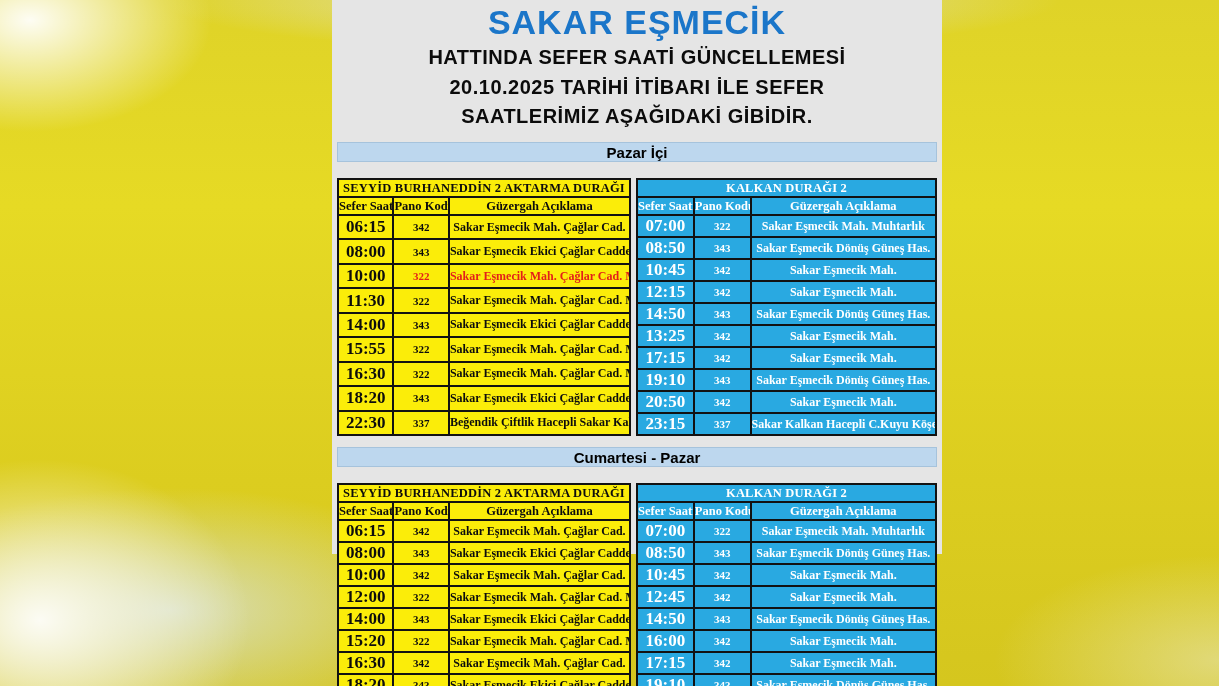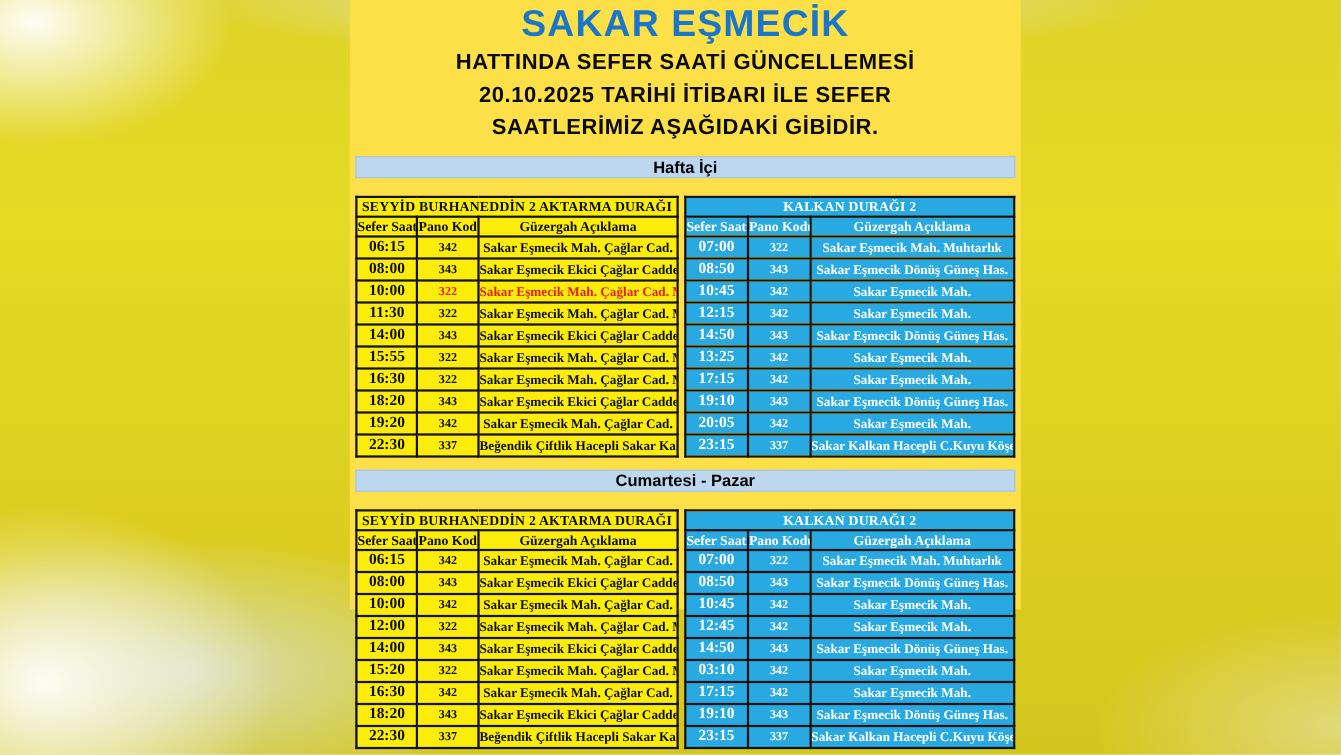--- a/index.html
+++ b/index.html
@@ -9,22 +9,22 @@
     position:relative;
     background:
       radial-gradient(ellipse 260px 160px at 30px 20px, rgba(255,255,255,.95), rgba(255,255,255,0) 70%),
       radial-gradient(ellipse 300px 230px at 40px 620px, rgba(255,255,255,.92), rgba(255,255,255,0) 70%),
       radial-gradient(ellipse 420px 170px at 170px 610px, rgba(215,228,236,.75), rgba(215,228,236,0) 72%),
       radial-gradient(ellipse 600px 70px at 610px 0px, rgba(225,228,224,.8), rgba(225,228,224,0) 75%),
       radial-gradient(ellipse 300px 140px at 1219px 660px, rgba(235,235,210,.5), rgba(235,235,210,0) 75%),
       linear-gradient(180deg,#dfd328 0%,#e6da24 30%,#dccd1f 70%,#d5c61e 100%);
   }
   .poster {
-    position:absolute; left:318px; top:0; width:610px; height:554px;
-    background:#fde047;
+    position:absolute; left:332px; top:0; width:610px; height:554px;
+    background:#e5e5e5;
   }
   .poster-inner { width:600px; margin:0 auto; }
   .title {
     text-align:center; color:#1b76c9; font-weight:bold;
     font-size:34px; letter-spacing:1px; padding-top:3px;
   }
   .subtitle {
     text-align:center; color:#0b0b0b; font-weight:bold;
     font-size:20px; letter-spacing:.5px; margin-top:4px;
   }
@@ -41,37 +41,37 @@
   .tables { display:flex; gap:5px; margin-top:16px;font-family:Liberation Serif, serif; }
   table { border-collapse:collapse; table-layout:fixed; }
   .tbl-left  { width:294px; }
   .tbl-right { width:301px; }
   th,td { border:2px solid #121212; font-weight:bold; text-align:center; overflow:hidden; white-space:nowrap; }
   .tbl-left th,.tbl-left td { background:#fbed09; color:#0d0d0d; }
   .tbl-right th,.tbl-right td { background:#29a9e1; color:#ffffff; }
   th.tbl-title { height:18px; font-size:12.5px; letter-spacing:.2px; }
   th.col-head  { height:18px; font-size:12.5px; }
   col.c-time { width:19%; } col.c-code { width:19%; } col.c-route { width:62%; }
-  td.time  { height:20px; font-size:14px; }
+  td.time  { height:20px; font-size:17px; }
   td.code  { font-size:11px; }
   td.route { font-size:12px; }
   .tbl-left tr.hl td.code, .tbl-left tr.hl td.route { color:#e31f1a; }
 </style>
 </head>
 <body>
 
 <div class="poster">
   <div class="poster-inner">
     <div class="title">SAKAR EŞMECİK</div>
     <div class="subtitle">HATTINDA SEFER SAATİ GÜNCELLEMESİ</div>
     <div class="dateline">20.10.2025 TARİHİ İTİBARI İLE SEFER</div>
     <div class="dateline" style="margin-top:0;">SAATLERİMİZ AŞAĞIDAKİ GİBİDİR.</div>
 
     <div class="section">
-      <div class="section-banner">Hafta İçi</div>
+      <div class="section-banner">Pazar İçi</div>
       <div class="tables">
         <table class="tbl-left">
           <colgroup>
               <col class="c-time">
               <col class="c-code">
               <col class="c-route">
             </colgroup>
           <thead>
             <tr>
                 <th class="tbl-title" colspan="3">SEYYİD BURHANEDDİN 2 AKTARMA DURAĞI</th>
@@ -115,25 +115,20 @@
               </tr>
               <tr>
                 <td class="time">16:30</td>
                 <td class="code">322</td>
                 <td class="route">Sakar Eşmecik Mah. Çağlar Cad. Muhtarlık</td>
               </tr>
               <tr>
                 <td class="time">18:20</td>
                 <td class="code">343</td>
                 <td class="route">Sakar Eşmecik Ekici Çağlar Caddesi</td>
-              </tr>
-              <tr>
-                <td class="time">19:20</td>
-                <td class="code">342</td>
-                <td class="route">Sakar Eşmecik Mah. Çağlar Cad.</td>
               </tr>
               <tr>
                 <td class="time">22:30</td>
                 <td class="code">337</td>
                 <td class="route">Beğendik Çiftlik Hacepli Sakar Kalkan</td>
               </tr>
             </tbody>
         </table>
         <table class="tbl-right">
           <colgroup>
@@ -186,21 +181,21 @@
                 <td class="time">17:15</td>
                 <td class="code">342</td>
                 <td class="route">Sakar Eşmecik Mah.</td>
               </tr>
               <tr>
                 <td class="time">19:10</td>
                 <td class="code">343</td>
                 <td class="route">Sakar Eşmecik Dönüş Güneş Has.</td>
               </tr>
               <tr>
-                <td class="time">20:05</td>
+                <td class="time">20:50</td>
                 <td class="code">342</td>
                 <td class="route">Sakar Eşmecik Mah.</td>
               </tr>
               <tr>
                 <td class="time">23:15</td>
                 <td class="code">337</td>
                 <td class="route">Sakar Kalkan Hacepli C.Kuyu Köşe Beğendik</td>
               </tr>
             </tbody>
         </table>
@@ -310,21 +305,21 @@
                 <td class="time">12:45</td>
                 <td class="code">342</td>
                 <td class="route">Sakar Eşmecik Mah.</td>
               </tr>
               <tr>
                 <td class="time">14:50</td>
                 <td class="code">343</td>
                 <td class="route">Sakar Eşmecik Dönüş Güneş Has.</td>
               </tr>
               <tr>
-                <td class="time">03:10</td>
+                <td class="time">16:00</td>
                 <td class="code">342</td>
                 <td class="route">Sakar Eşmecik Mah.</td>
               </tr>
               <tr>
                 <td class="time">17:15</td>
                 <td class="code">342</td>
                 <td class="route">Sakar Eşmecik Mah.</td>
               </tr>
               <tr>
                 <td class="time">19:10</td>

